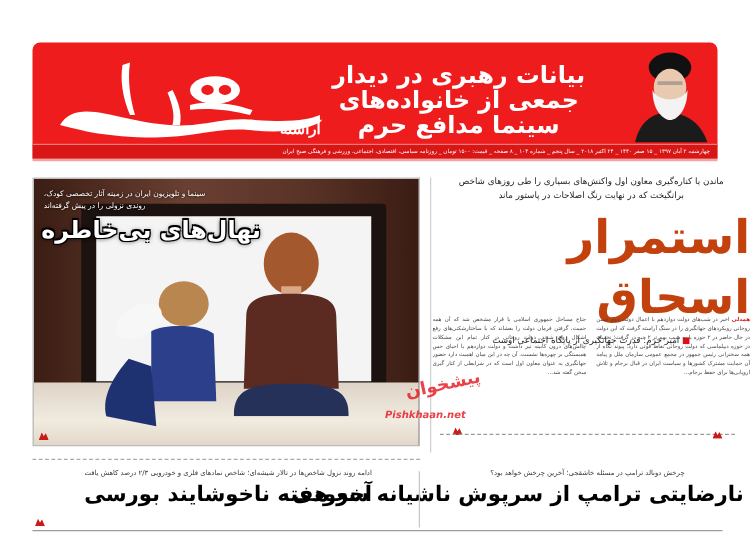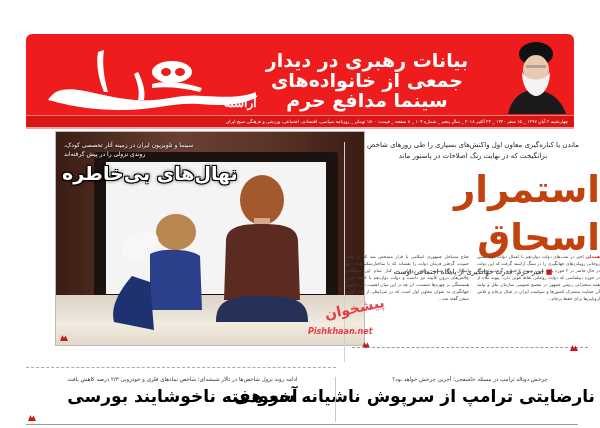--- a/index.html
+++ b/index.html
@@ -27,23 +27,23 @@
   }
   .date-strip {
     position: absolute; left: 0; bottom: 0; width: 100%; height: 12px;
     background: #d81616; border-top: 1px solid #f47a7a;
     color: #fff; font-size: 4.5px; line-height: 12px; padding: 0 6px; white-space: nowrap; overflow: hidden;
     text-align: right;
   }
   .masthead-rule { position: absolute; left: 26px; top: 127px; width: 548px; height: 2px; background: #f2a3a3; }
 
   .photo-box {
-    position: absolute; left: 26px; top: 131px; width: 310px; height: 215px;
+    position: absolute; left: 26px; top: 142px; width: 310px; height: 215px;
     background: linear-gradient(90deg, #3b1d14 0%, #6a4032 40%, #5a3327 70%, #3a1c13 100%);
-    overflow: hidden; border: 1px solid #bbb; margin-left: 29px;
+    overflow: hidden; border: 1px solid #bbb;
   }
   .tv {
     position: absolute; left: 38px; top: 20px; width: 244px; height: 160px; background: #1c1210; border-radius: 3px;
   }
   .tv-screen { position: absolute; left: 12px; top: 10px; right: 12px; bottom: 18px; background: #f4f4f4; }
   .bed {
     position: absolute; left: 0; bottom: 0; width: 100%; height: 50px;
     background: linear-gradient(180deg, #ddd3c6, #f1ebe0 60%, #e2d8c8);
   }
   .child1 { position: absolute; left: 160px; top: 40px; width: 92px; height: 150px; }

